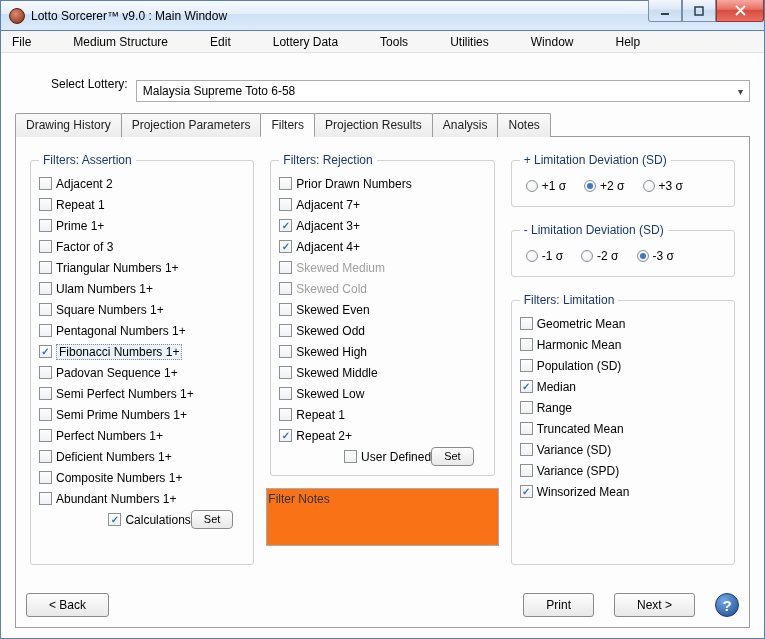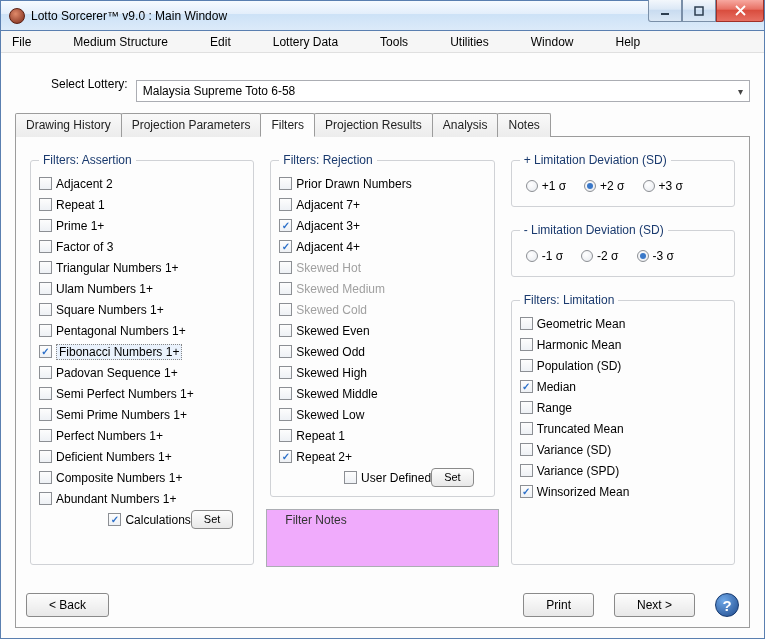--- a/index.html
+++ b/index.html
@@ -197,24 +197,24 @@
     border-radius: 4px;
     padding: 1px 12px;
     font-size: 11px;
     height: 19px;
     line-height: 15px;
   }
   .set-row { display: flex; align-items: center; justify-content: flex-end; height: 21px; }
   .notes-box {
     border: 1px solid #abadb3;
     height: 58px;
-    padding: 3px 18px;
+    padding: 3px 1px;
     font-size: 12px;
     color: #333;
-    background: #f0abfc;
+    background: #f97316;
   }
   .bottom-row {
     display: flex;
     justify-content: space-between;
     align-items: center;
     margin-top: 24px;
   }
   .btn {
     border: 1px solid #8a8a8a;
     background: linear-gradient(to bottom, #fdfdfd, #e8e8e8);
@@ -386,24 +386,20 @@
                   <span class="chk"></span>
                   <span class="chk-label">Adjacent 7+</span>
                 </div>
                 <div class="chk-row">
                   <span class="chk checked"></span>
                   <span class="chk-label">Adjacent 3+</span>
                 </div>
                 <div class="chk-row">
                   <span class="chk checked"></span>
                   <span class="chk-label">Adjacent 4+</span>
-                </div>
-                <div class="chk-row">
-                  <span class="chk"></span>
-                  <span class="chk-label disabled">Skewed Hot</span>
                 </div>
                 <div class="chk-row">
                   <span class="chk"></span>
                   <span class="chk-label disabled">Skewed Medium</span>
                 </div>
                 <div class="chk-row">
                   <span class="chk"></span>
                   <span class="chk-label disabled">Skewed Cold</span>
                 </div>
                 <div class="chk-row">

